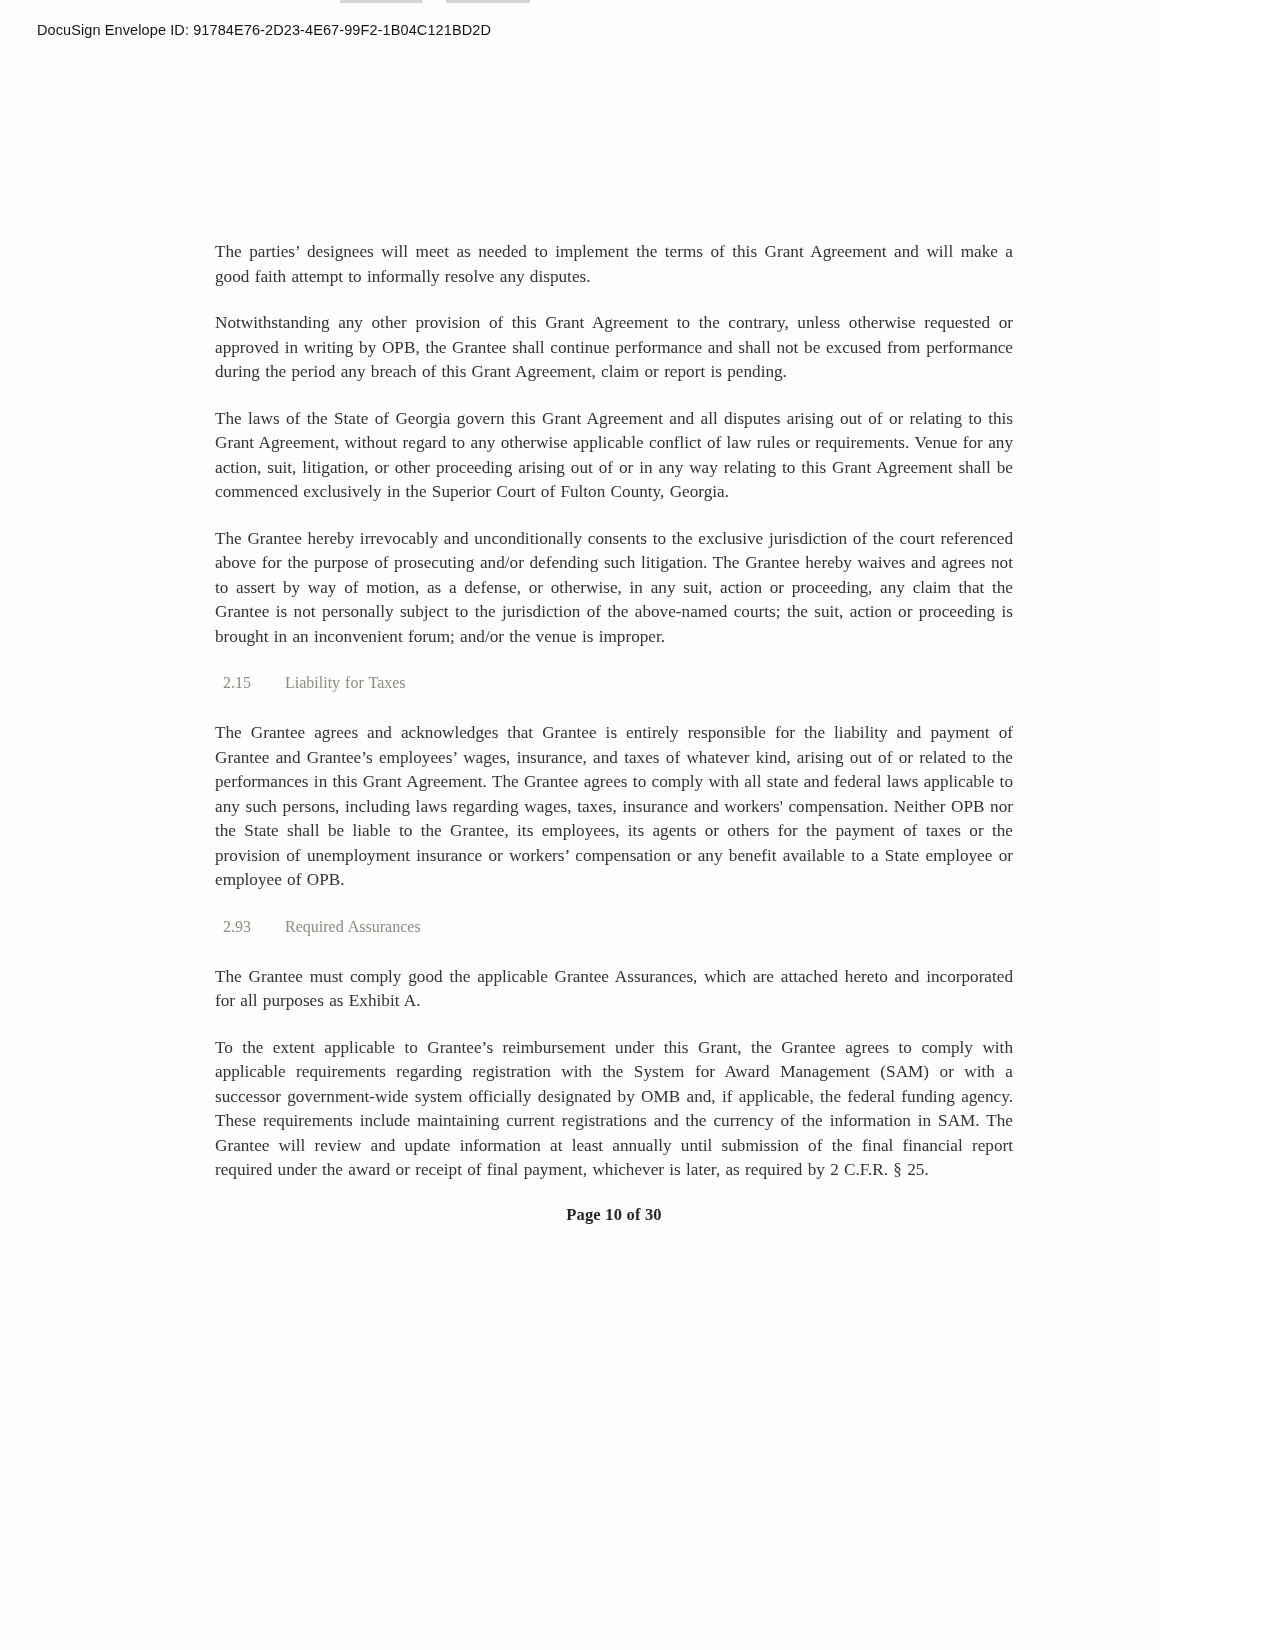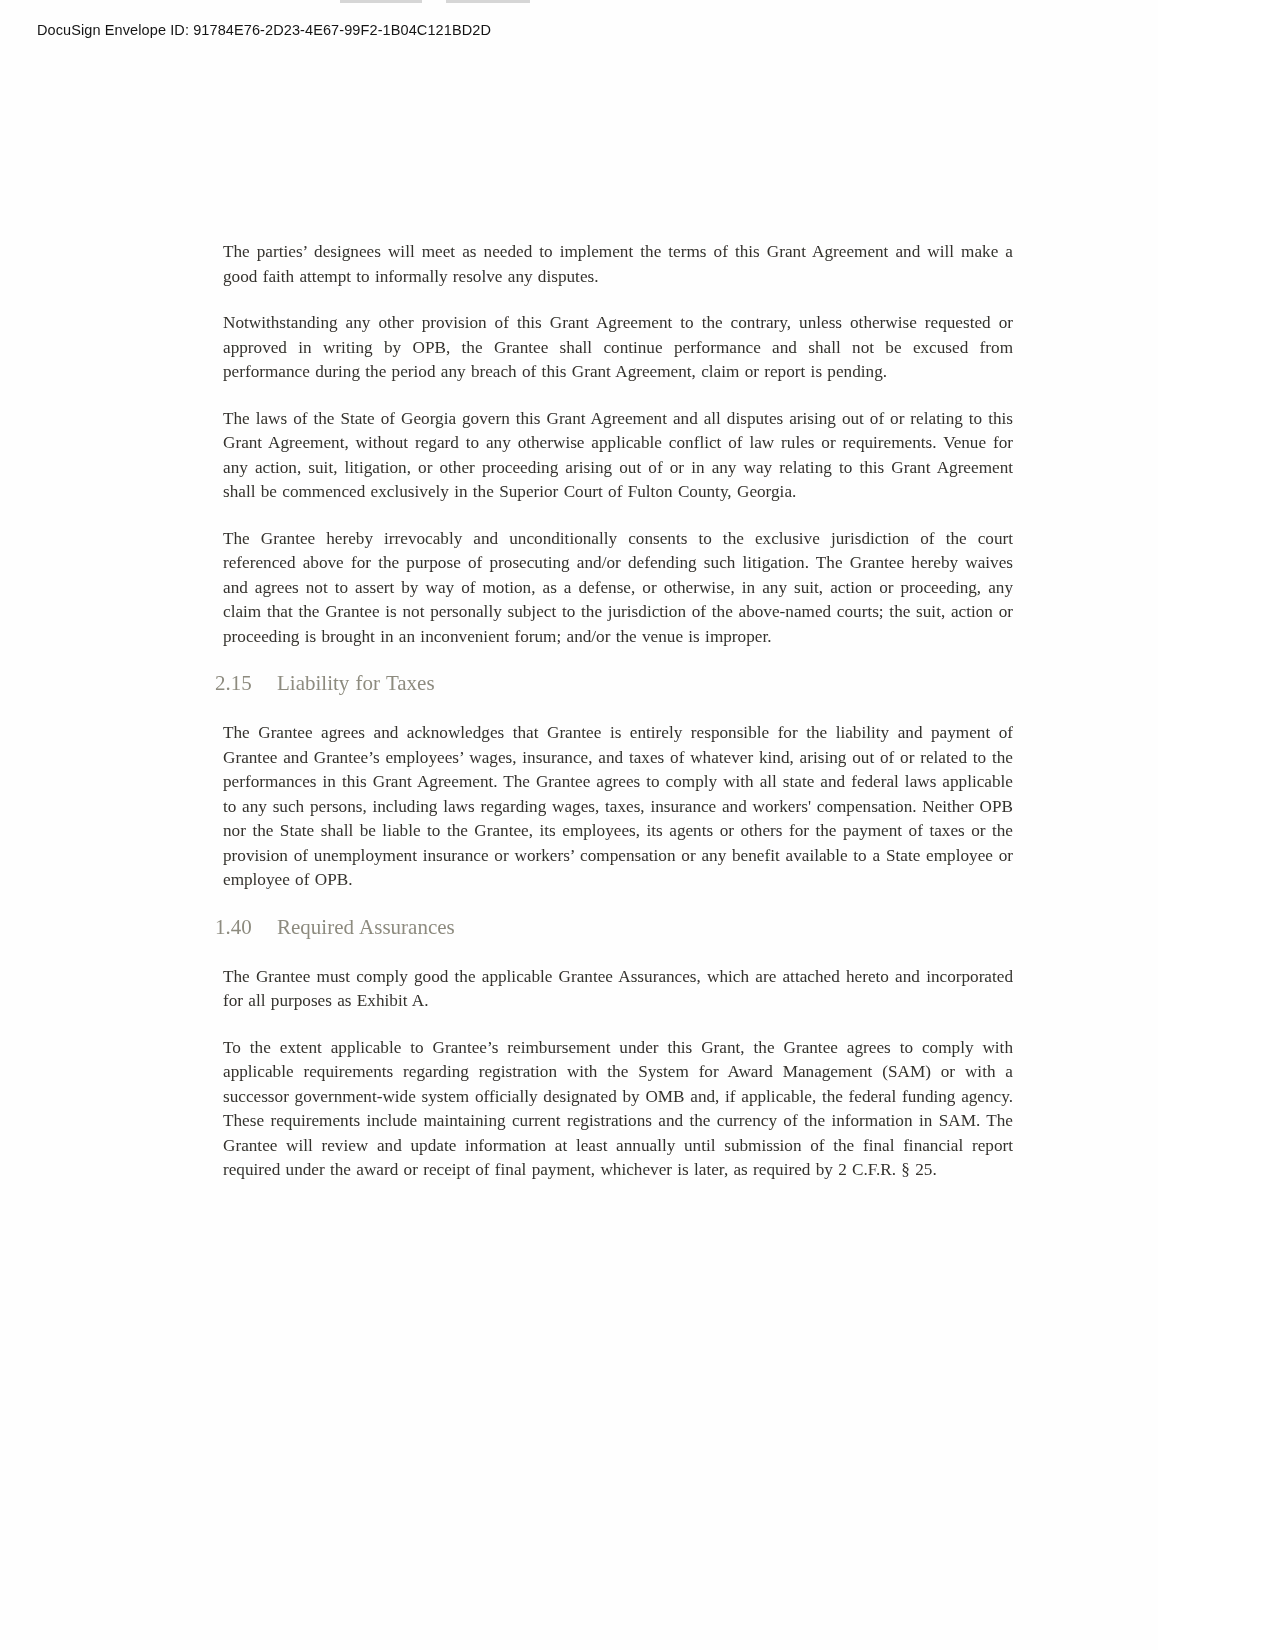--- a/index.html
+++ b/index.html
@@ -35,30 +35,30 @@
     white-space: nowrap;
   }
   .doc-body {
     position: absolute;
     left: 215px;
     top: 240px;
     width: 798px;
     color: #34322d;
   }
   .doc-body p {
-    margin: 0 0 22px 8px;
+    margin: 0 0 22px 0;
     font-size: 17.2px;
     line-height: 24.5px;
     text-align: justify;
     color: #34322d;
     word-spacing: 1px;
   }
   .section-heading {
-    margin: 4px 0 26px 0;
-    font-size: 21px;
+    margin: 4px 0 26px 8px;
+    font-size: 16px;
     line-height: 24px;
     color: #8d8b7f;
     word-spacing: 1px;
   }
   .section-heading .hnum {
     display: inline-block;
     width: 62px;
     color: #8d8b7f;
   }
   .page-footer {
@@ -90,24 +90,25 @@
 
     <p>The Grantee hereby irrevocably and unconditionally consents to the exclusive jurisdiction of the court referenced above for the purpose of prosecuting and/or defending such litigation. The Grantee hereby waives and agrees not to assert by way of motion, as a defense, or otherwise, in any suit, action or proceeding, any claim that the Grantee is not personally subject to the jurisdiction of the above-named courts; the suit, action or proceeding is brought in an inconvenient forum; and/or the venue is improper.</p>
 
     <div class="section-heading">
       <span class="hnum">2.15</span><span class="htitle">Liability for Taxes</span>
     </div>
 
     <p>The Grantee agrees and acknowledges that Grantee is entirely responsible for the liability and payment of Grantee and Grantee’s employees’ wages, insurance, and taxes of whatever kind, arising out of or related to the performances in this Grant Agreement. The Grantee agrees to comply with all state and federal laws applicable to any such persons, including laws regarding wages, taxes, insurance and workers' compensation. Neither OPB nor the State shall be liable to the Grantee, its employees, its agents or others for the payment of taxes or the provision of unemployment insurance or workers’ compensation or any benefit available to a State employee or employee of OPB.</p>
 
     <div class="section-heading">
-      <span class="hnum">1.40</span><span class="htitle">Required Assurances</span>
+      <span class="hnum">2.93</span><span class="htitle">Required Assurances</span>
     </div>
 
     <p>The Grantee must comply good the applicable Grantee Assurances, which are attached hereto and incorporated for all purposes as Exhibit A.</p>
 
 
     <p>To the extent applicable to Grantee’s reimbursement under this Grant, the Grantee agrees to comply with applicable requirements regarding registration with the System for Award Management (SAM) or with a successor government-wide system officially designated by OMB and, if applicable, the federal funding agency. These requirements include maintaining current registrations and the currency of the information in SAM. The Grantee will review and update information at least annually until submission of the final financial report required under the award or receipt of final payment, whichever is later, as required by 2 C.F.R. § 25.</p>
 
+    <div class="page-footer">Page 10 of 30</div>
 
   </div>
 
 </div>
 
 </body></html>

